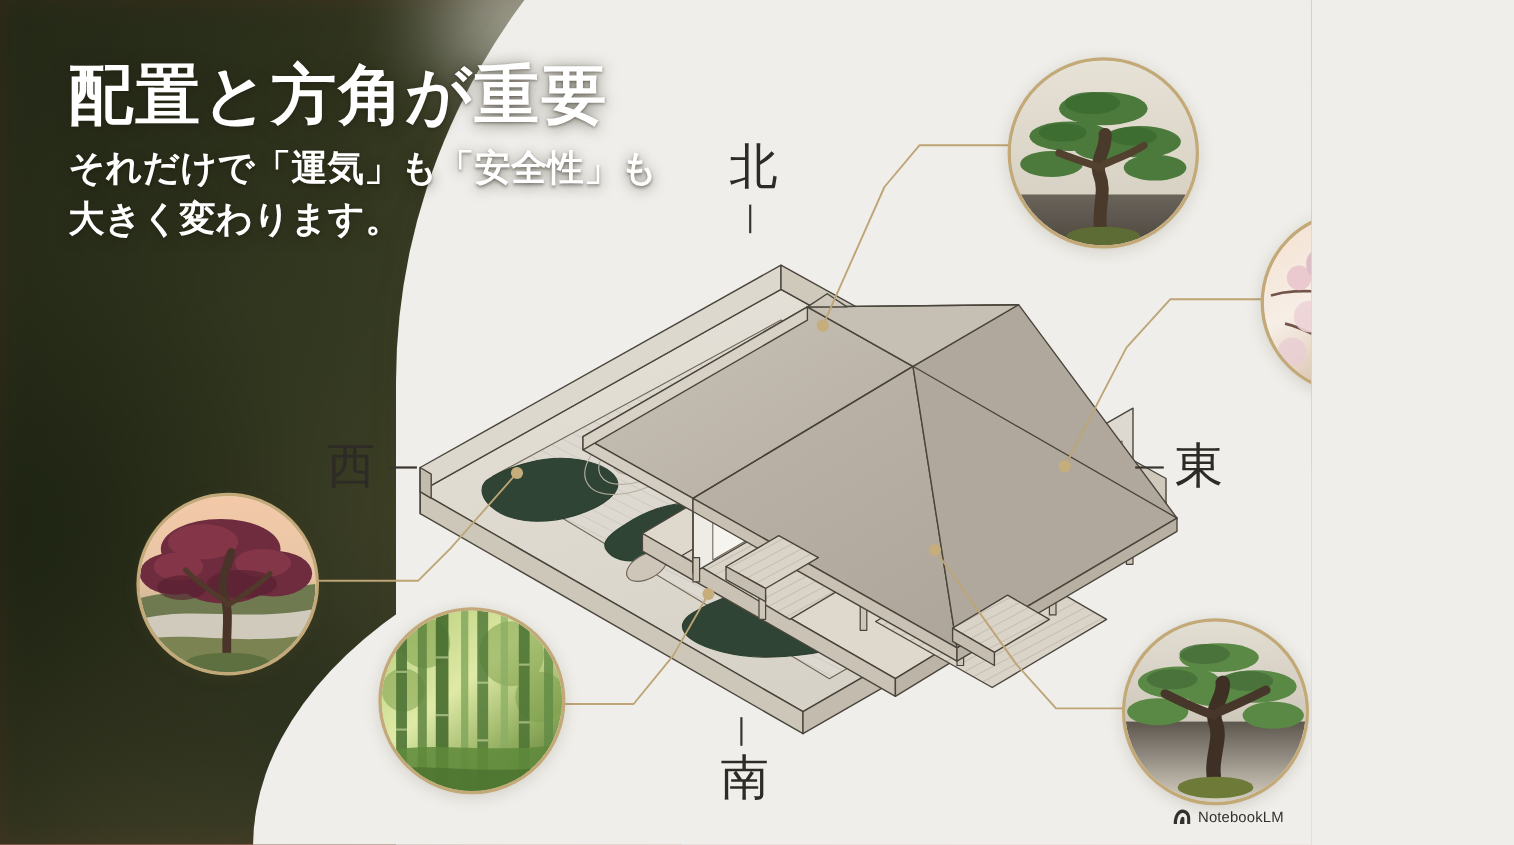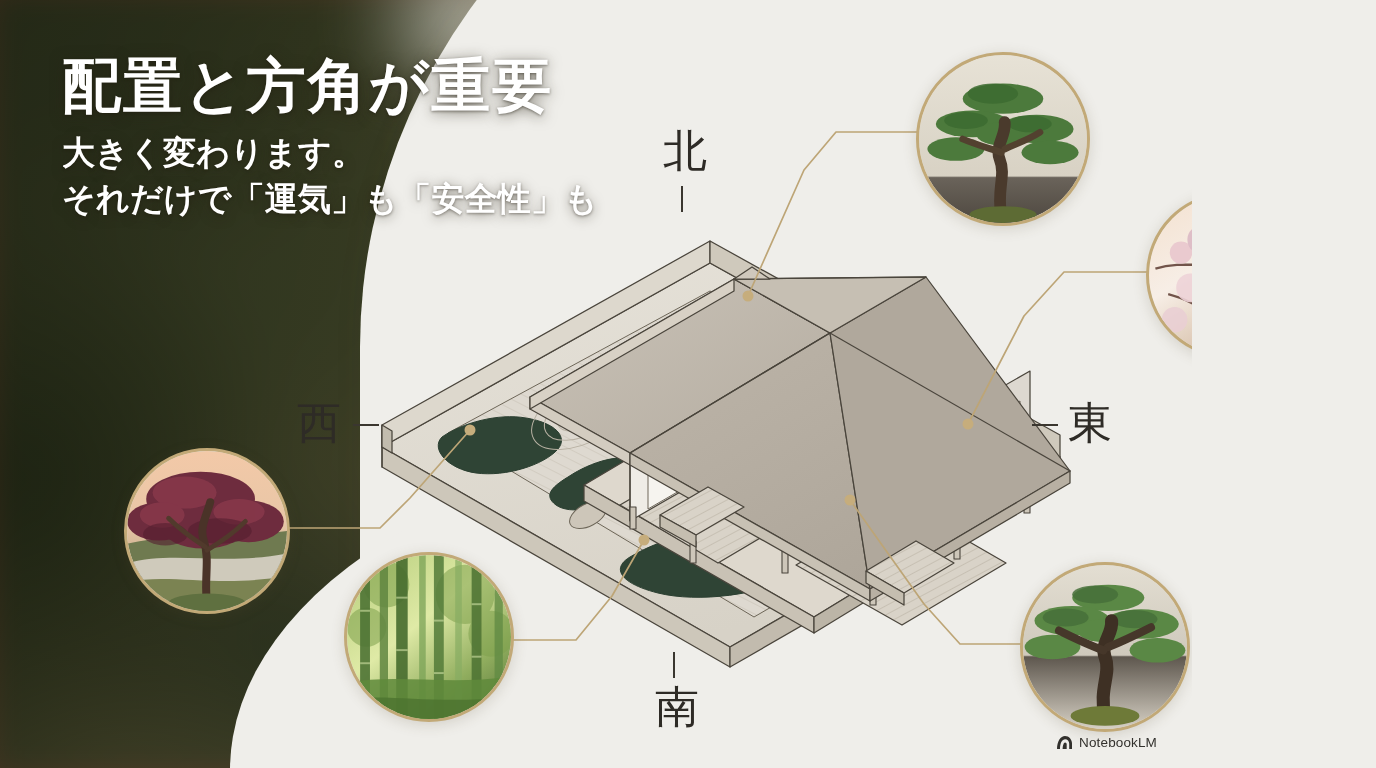--- a/index.html
+++ b/index.html
@@ -98,21 +98,21 @@
   .bubble svg{display:block;width:100%;height:100%;}
 
   #bubble-pine-north{left:916px;top:52px;width:168px;height:168px;}
   #bubble-sakura-east{left:1146px;top:192px;width:160px;height:160px;}
   #bubble-pine-southeast{left:1020px;top:562px;width:164px;height:164px;}
   #bubble-bamboo-south{left:344px;top:552px;width:164px;height:164px;}
   #bubble-maple-west{left:124px;top:448px;width:160px;height:160px;}
 
   
   #watermark{
-    position:absolute;right:35px;bottom:18px;z-index:40;
+    position:absolute;right:25px;bottom:18px;z-index:40;
     display:flex;gap:6px;
     color:#23211d;font-size:13.5px;letter-spacing:.01em;opacity:.92;
   }
   #watermark svg{display:block;}
 </style>
 </head>
 <body>
 
 <div id="stage">
 
@@ -122,22 +122,22 @@
     <div class="layer bg-dim"></div>
   </div>
 
   <div class="panel"></div>
   <div class="panel2"></div>
   <div class="panel-bottom"></div>
 
   <div class="head">
     <h1 class="title">配置と方角が重要</h1>
     <p class="sub">
+      <span class="ln">それだけで「運気」も「安全性」も</span>
       <span class="ln">大きく変わります。</span>
-      <span class="ln">それだけで「運気」も「安全性」も</span>
     </p>
   </div>
 
   <div id="iso">
     <svg viewBox="0 0 760 520" xmlns="http://www.w3.org/2000/svg">
       <defs>
         <linearGradient id="gGround" x1="0" y1="0" x2="0.4" y2="1">
           <stop offset="0%" stop-color="#e6e2d9"></stop>
             <stop offset="100%" stop-color="#d7d2c7"></stop>
         </linearGradient>

